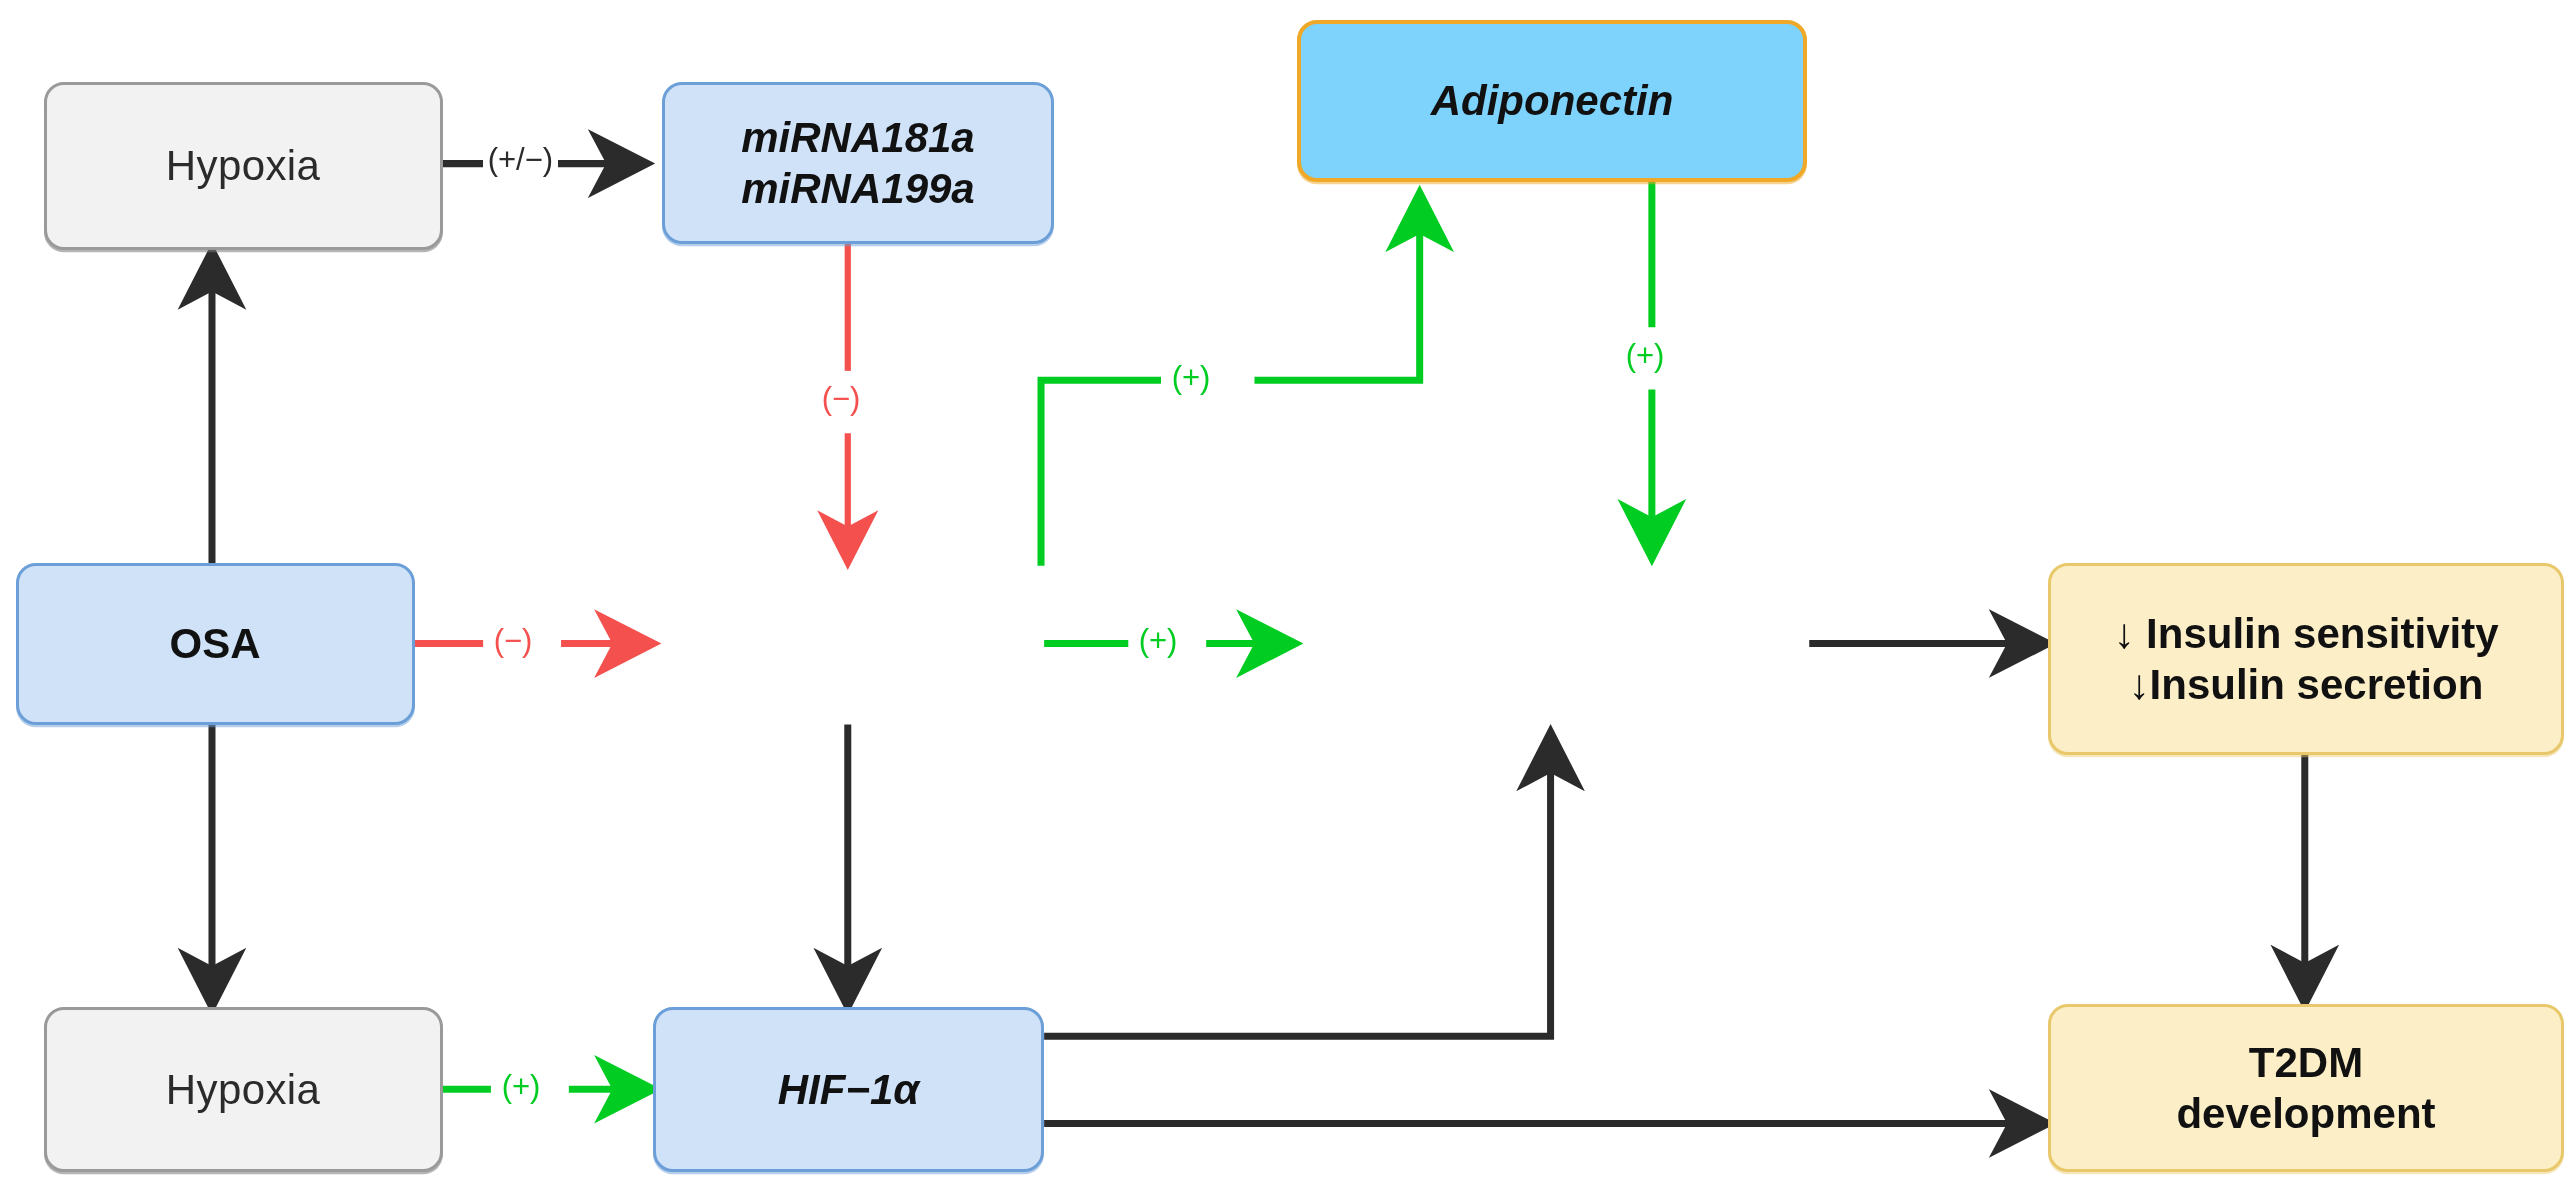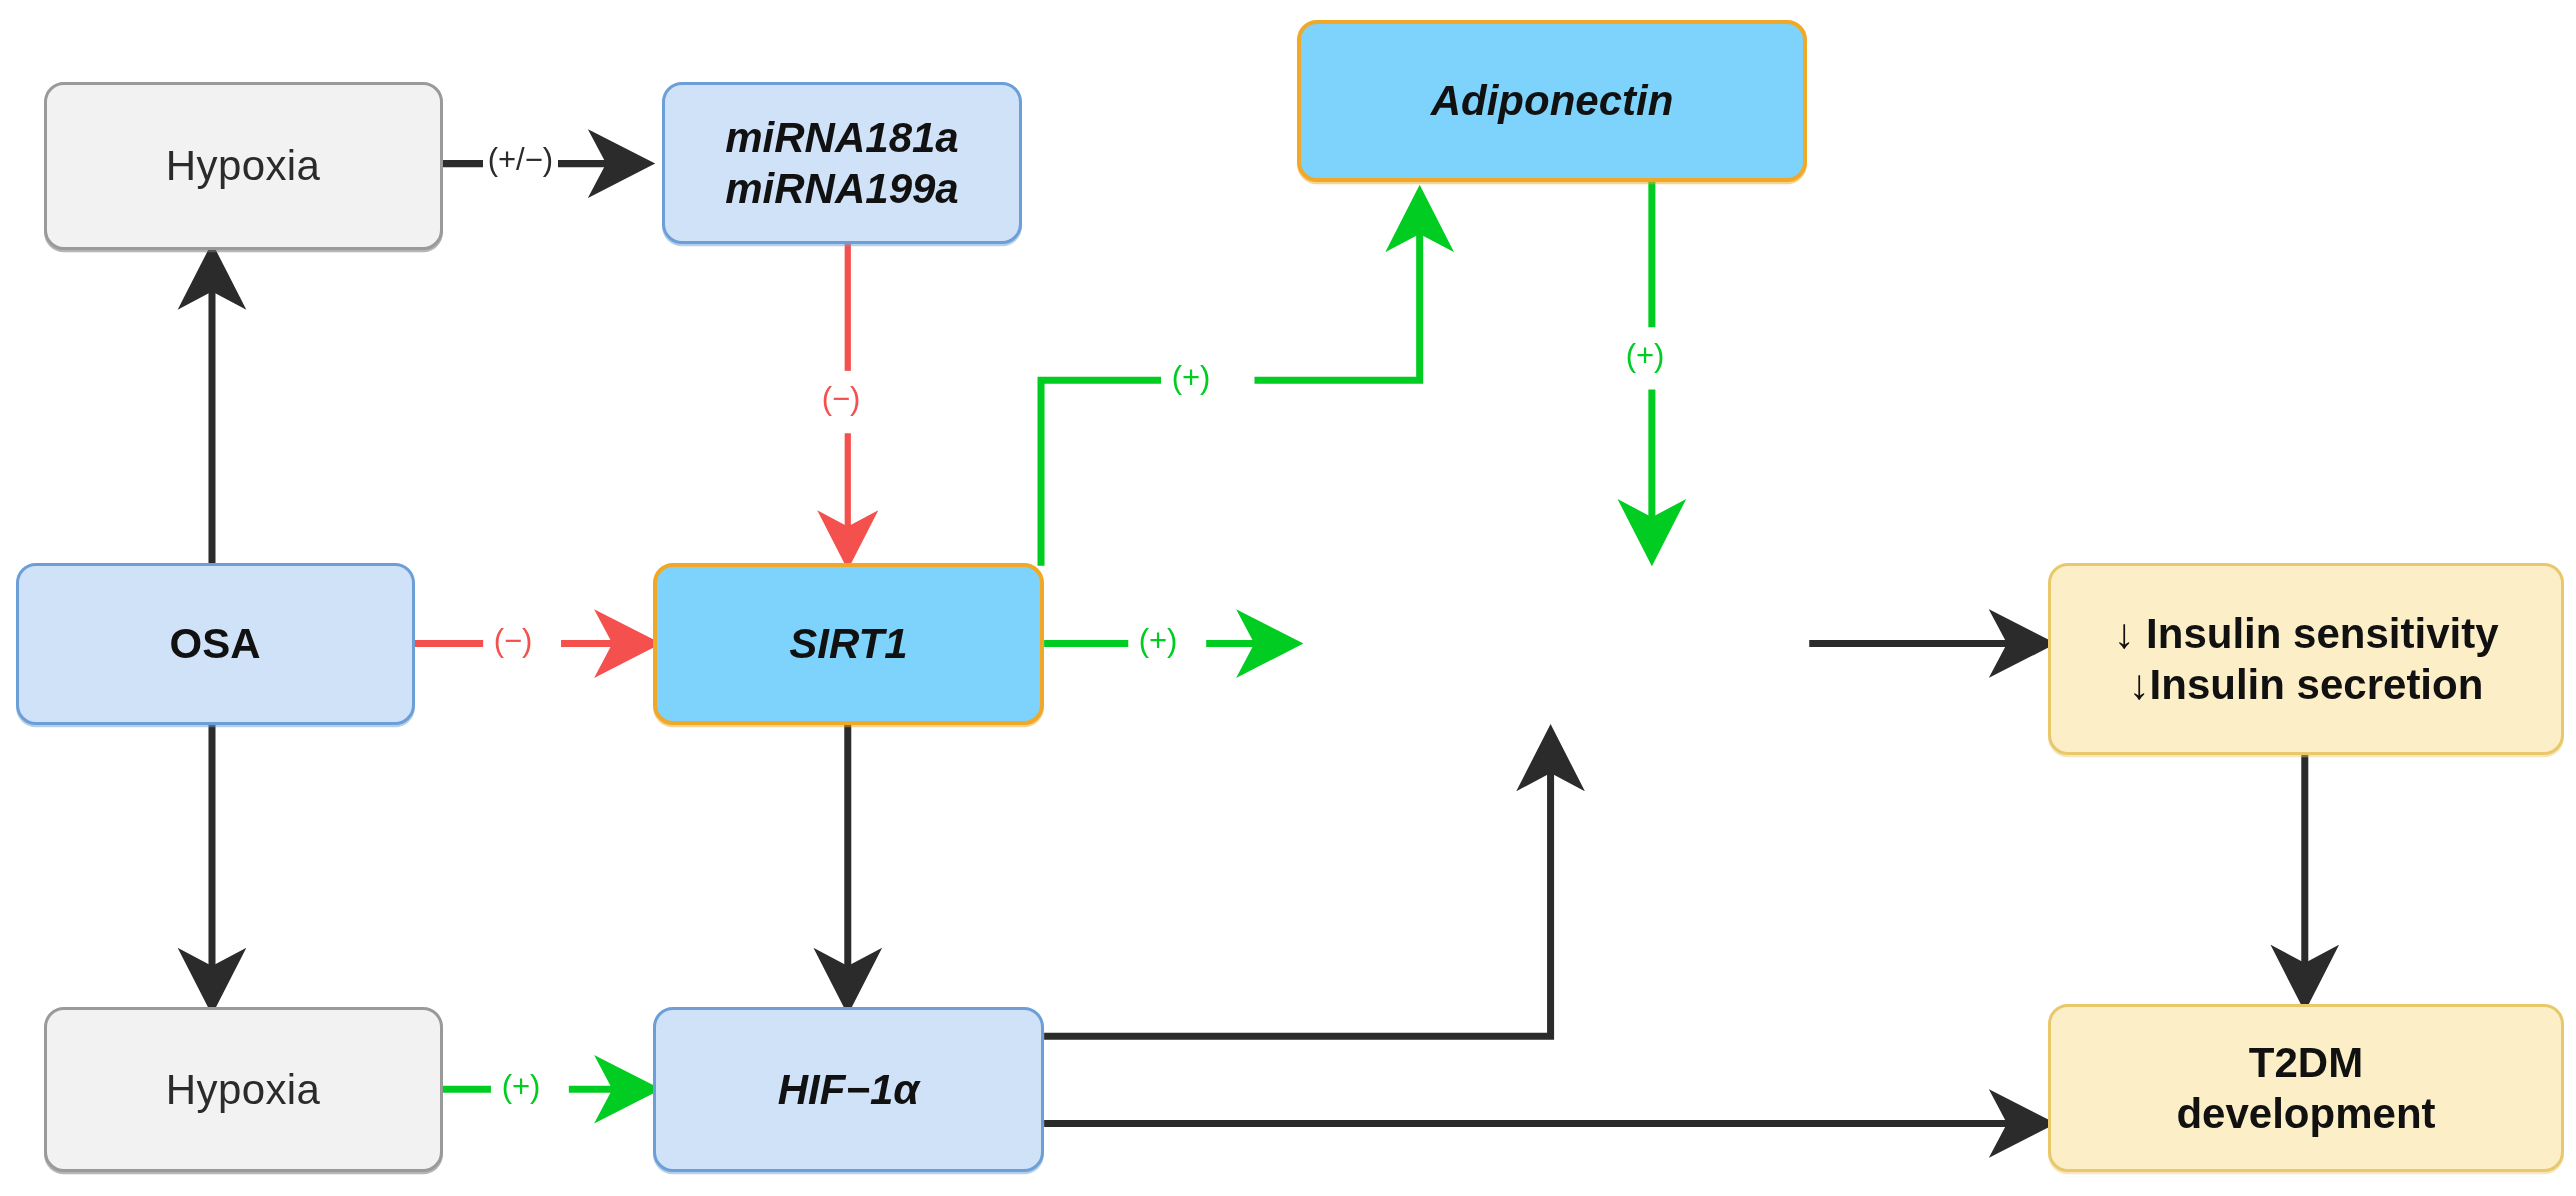--- a/index.html
+++ b/index.html
@@ -100,38 +100,35 @@
 
     <g>
       <path d="M 2958 932 L 2958 1288" stroke="#2b2b2b" stroke-width="9" fill="none" marker-end="url(#ahB)"></path>
     </g>
   </svg>
 
   <div class="node n-gray" style="left:15.6px;top:82px;width:399px;height:168px;">
     <span class="lbl t-plain">Hypoxia</span>
   </div>
 
-  <div class="node n-blue" style="left:662px;top:82px;width:360px;height:162px;">
+  <div class="node n-blue" style="left:662px;top:82px;width:392px;height:162px;">
     <span class="lbl t-bi">
       <span>miRNA181a</span><br>
       <span>miRNA199a</span>
     </span>
   </div>
 
   <div class="node n-peach" style="left:1297px;top:19.5px;width:510px;height:162px;">
     <span class="lbl t-bi">Adiponectin</span>
   </div>
 
   <div class="node n-blue" style="left:15.6px;top:563px;width:399px;height:162px;">
     <span class="lbl t-bold">OSA</span>
   </div>
 
-  <div class="node n-peach" style="left:653px;top:563px;width:391px;height:162px;">
-    <span class="lbl t-bi">SIRT1</span>
-  </div>
 
 
   <div class="node n-cream" style="left:2048px;top:563px;width:516px;height:192px;">
     <span class="lbl t-bold">
       <span>↓ Insulin sensitivity</span><br>
       <span>↓Insulin secretion</span>
     </span>
   </div>
 
   <div class="node n-gray" style="left:15.6px;top:1007px;width:399px;height:165px;">

